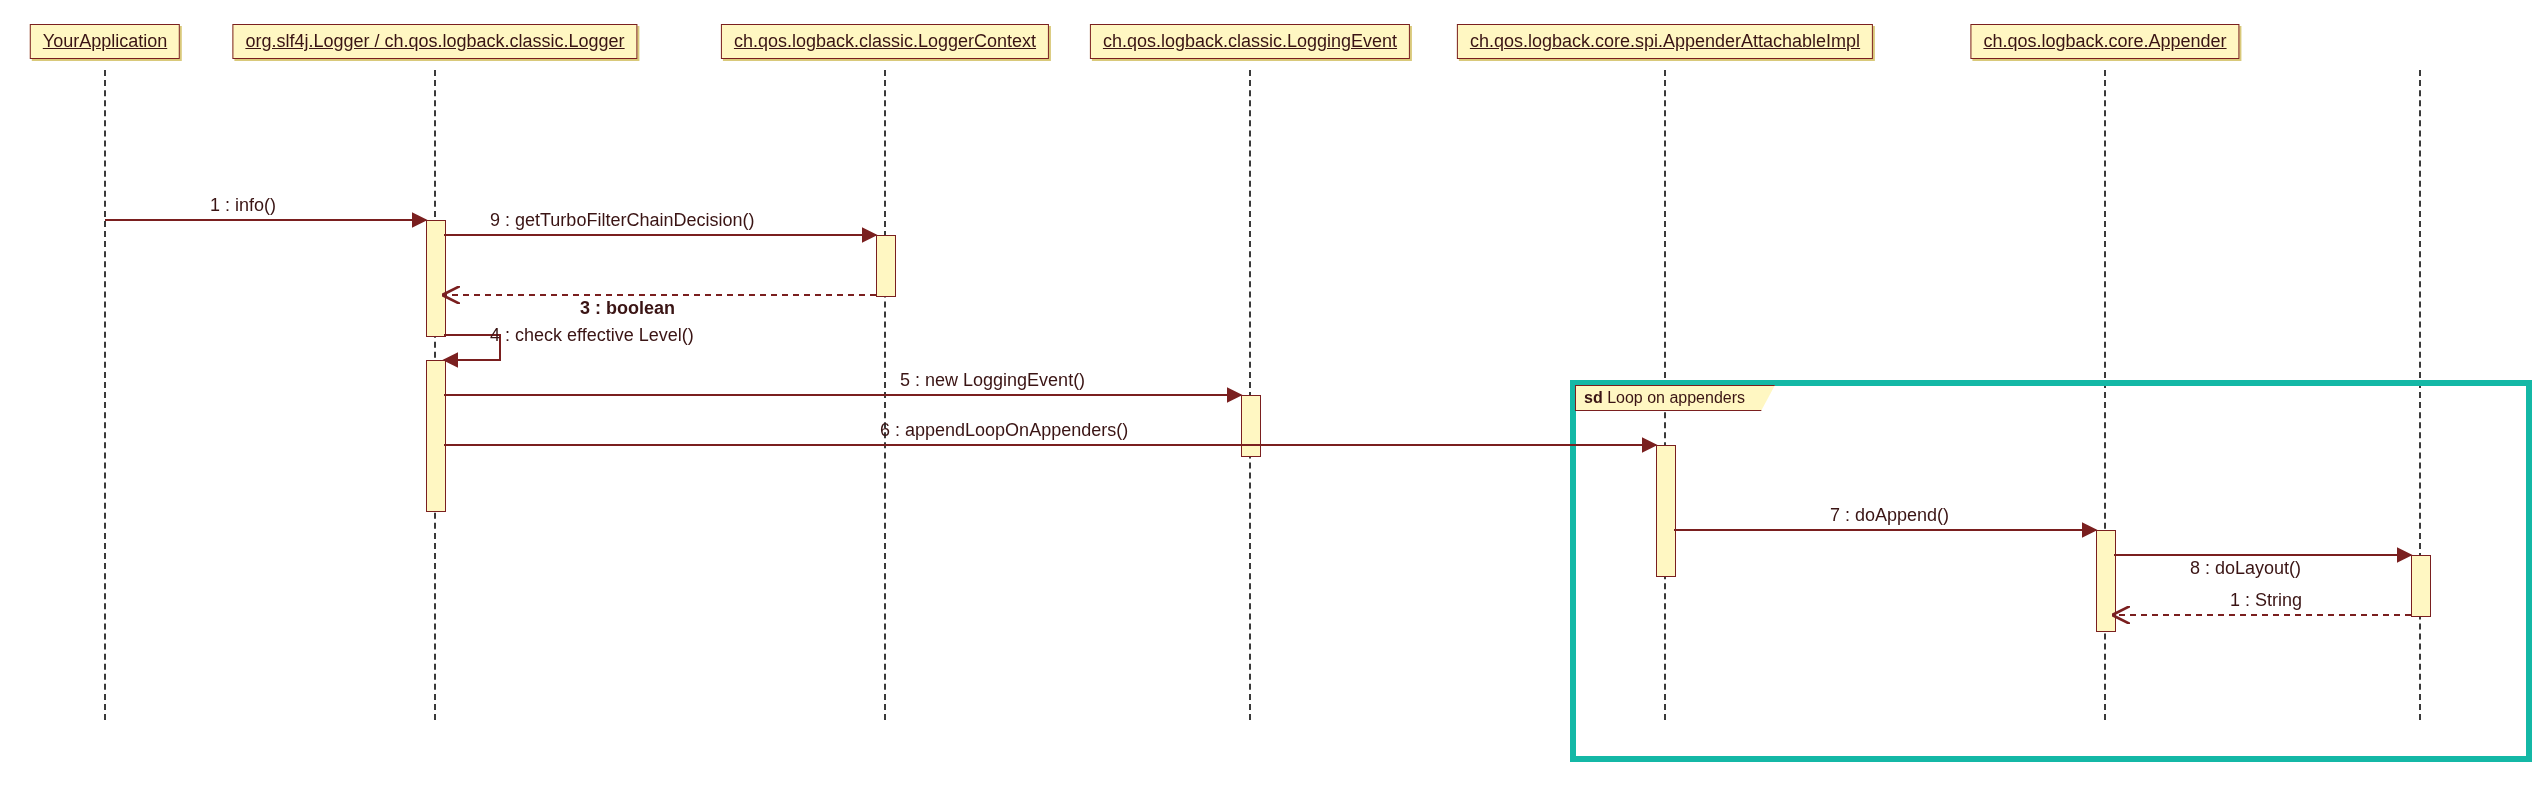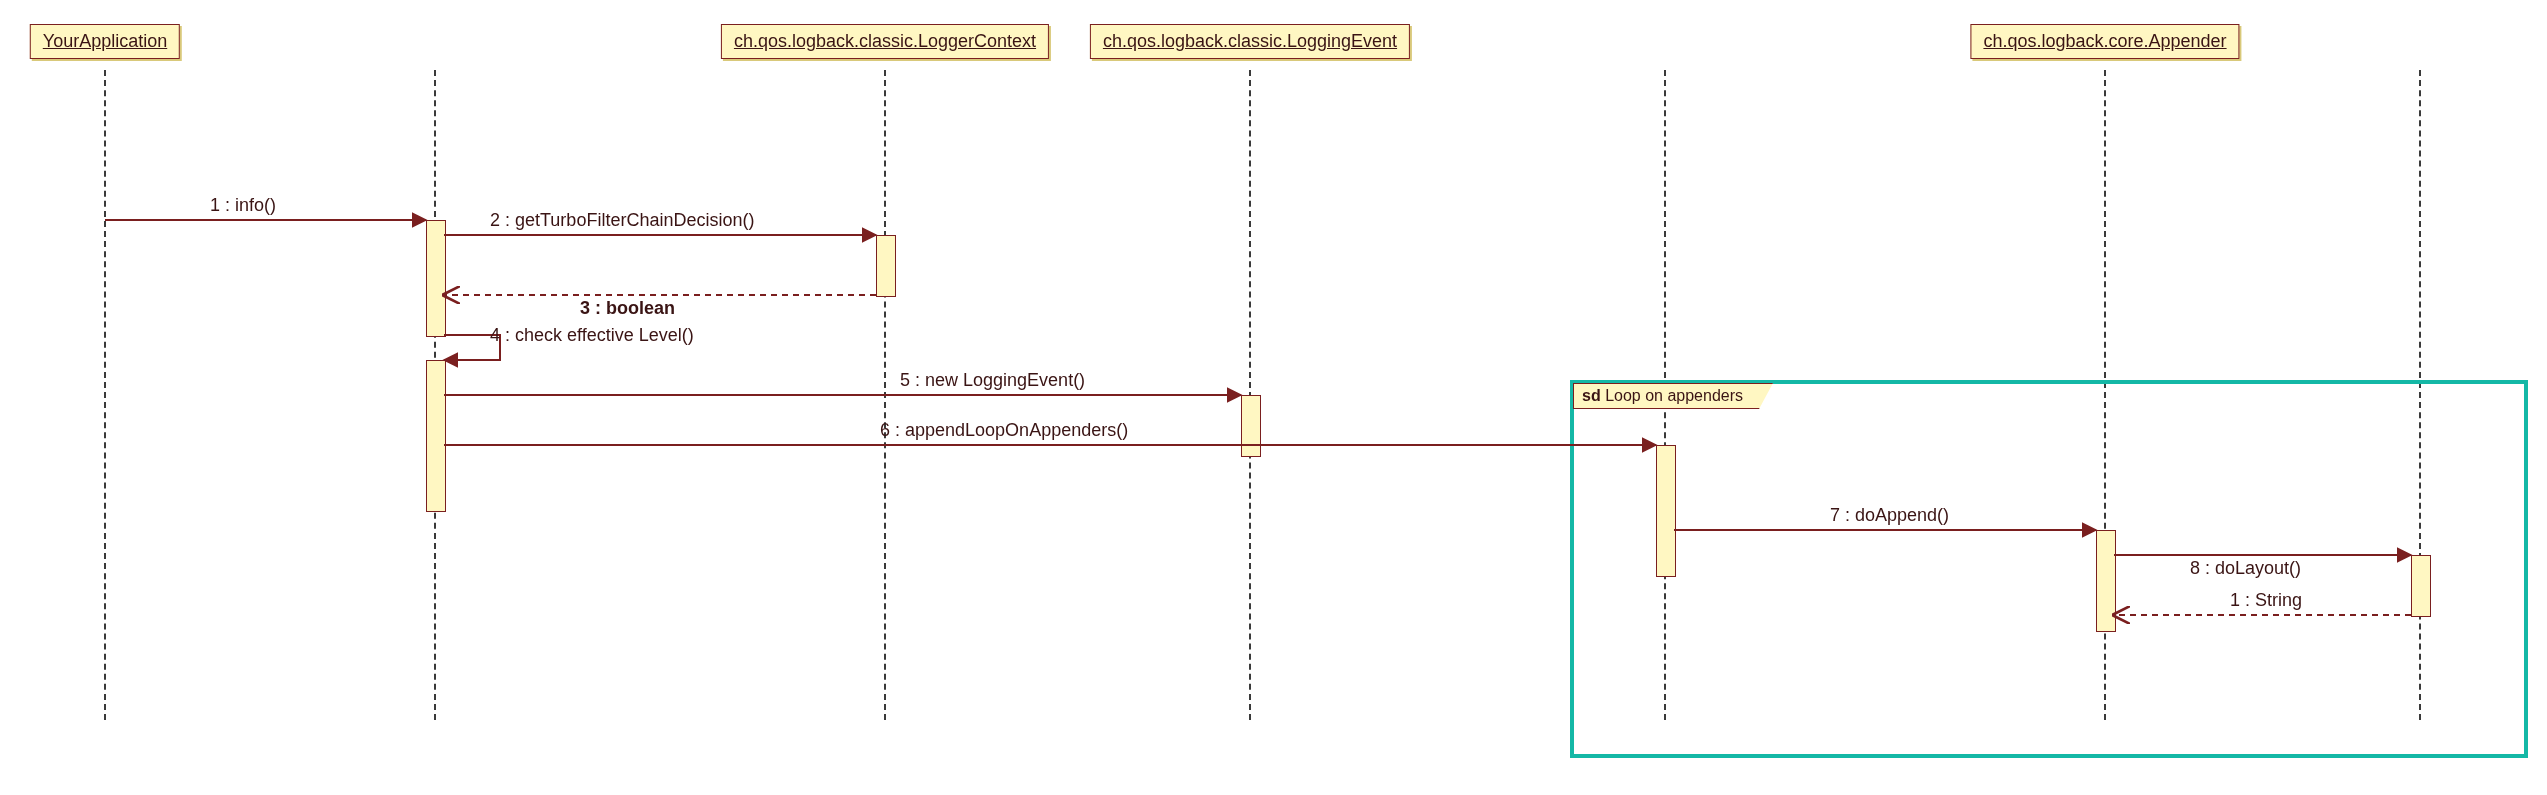--- a/index.html
+++ b/index.html
@@ -43,21 +43,21 @@
     transform: translateX(-9px);
   }
   .msg-label {
     position: absolute;
     font-size: 18px;
     color: #3a1414;
     white-space: nowrap;
   }
   .frame {
     position: absolute;
-    border: 4px solid #14b8a6;
+    border: 6px solid #14b8a6;
   }
   .frame-tab {
     position: absolute;
     top: -1px;
     left: -1px;
     background: #fff7c2;
     border: 1px solid #7a1f1f;
     border-right: none;
     font-size: 16px;
     color: #3a1414;
@@ -70,22 +70,24 @@
     top: 0;
     left: 0;
   }
 </style>
 </head>
 <body>
 
 <div class="canvas">
 
   <div class="participant" style="left:105px">YourApplication</div>
+  <div class="participant" style="left:435px">org.slf4j.Logger / ch.qos.logback.classic.Logger</div>
   <div class="participant" style="left:885px">ch.qos.logback.classic.LoggerContext</div>
   <div class="participant" style="left:1250px">ch.qos.logback.classic.LoggingEvent</div>
+  <div class="participant" style="left:1665px">ch.qos.logback.core.spi.AppenderAttachableImpl</div>
   <div class="participant" style="left:2105px">ch.qos.logback.core.Appender</div>
 
   <div class="lifeline" style="left:105px"></div>
   <div class="lifeline" style="left:435px"></div>
   <div class="lifeline" style="left:885px"></div>
   <div class="lifeline" style="left:1250px"></div>
   <div class="lifeline" style="left:1665px"></div>
   <div class="lifeline" style="left:2105px"></div>
   <div class="lifeline" style="left:2420px"></div>
 
@@ -127,21 +129,21 @@
     <line x1="444" y1="445" x2="1656" y2="445" stroke="#7a1f1f" stroke-width="2" marker-end="url(#arrow-solid)"></line>
 
     <line x1="1674" y1="530" x2="2096" y2="530" stroke="#7a1f1f" stroke-width="2" marker-end="url(#arrow-solid)"></line>
 
     <line x1="2114" y1="555" x2="2411" y2="555" stroke="#7a1f1f" stroke-width="2" marker-end="url(#arrow-solid)"></line>
 
     <line x1="2411" y1="615" x2="2114" y2="615" stroke="#7a1f1f" stroke-width="2" stroke-dasharray="6,5" marker-end="url(#arrow-open)"></line>
   </svg>
 
   <div class="msg-label" style="left:210px; top:195px;">1 : info()</div>
-  <div class="msg-label" style="left:490px; top:210px;">2 : getTurboFilterChainDecision()</div>
+  <div class="msg-label" style="left:490px; top:210px;">9 : getTurboFilterChainDecision()</div>
   <div class="msg-label" style="left:580px; top:298px;font-weight:bold;">3 : boolean</div>
   <div class="msg-label" style="left:490px; top:325px;">4 : check effective Level()</div>
   <div class="msg-label" style="left:900px; top:370px;">5 : new LoggingEvent()</div>
   <div class="msg-label" style="left:880px; top:420px;">6 : appendLoopOnAppenders()</div>
   <div class="msg-label" style="left:1830px; top:505px;">7 : doAppend()</div>
   <div class="msg-label" style="left:2190px; top:530px;margin-top:28px;">8 : doLayout()</div>
   <div class="msg-label" style="left:2230px; top:590px;">1 : String</div>
 
 </div>
 

